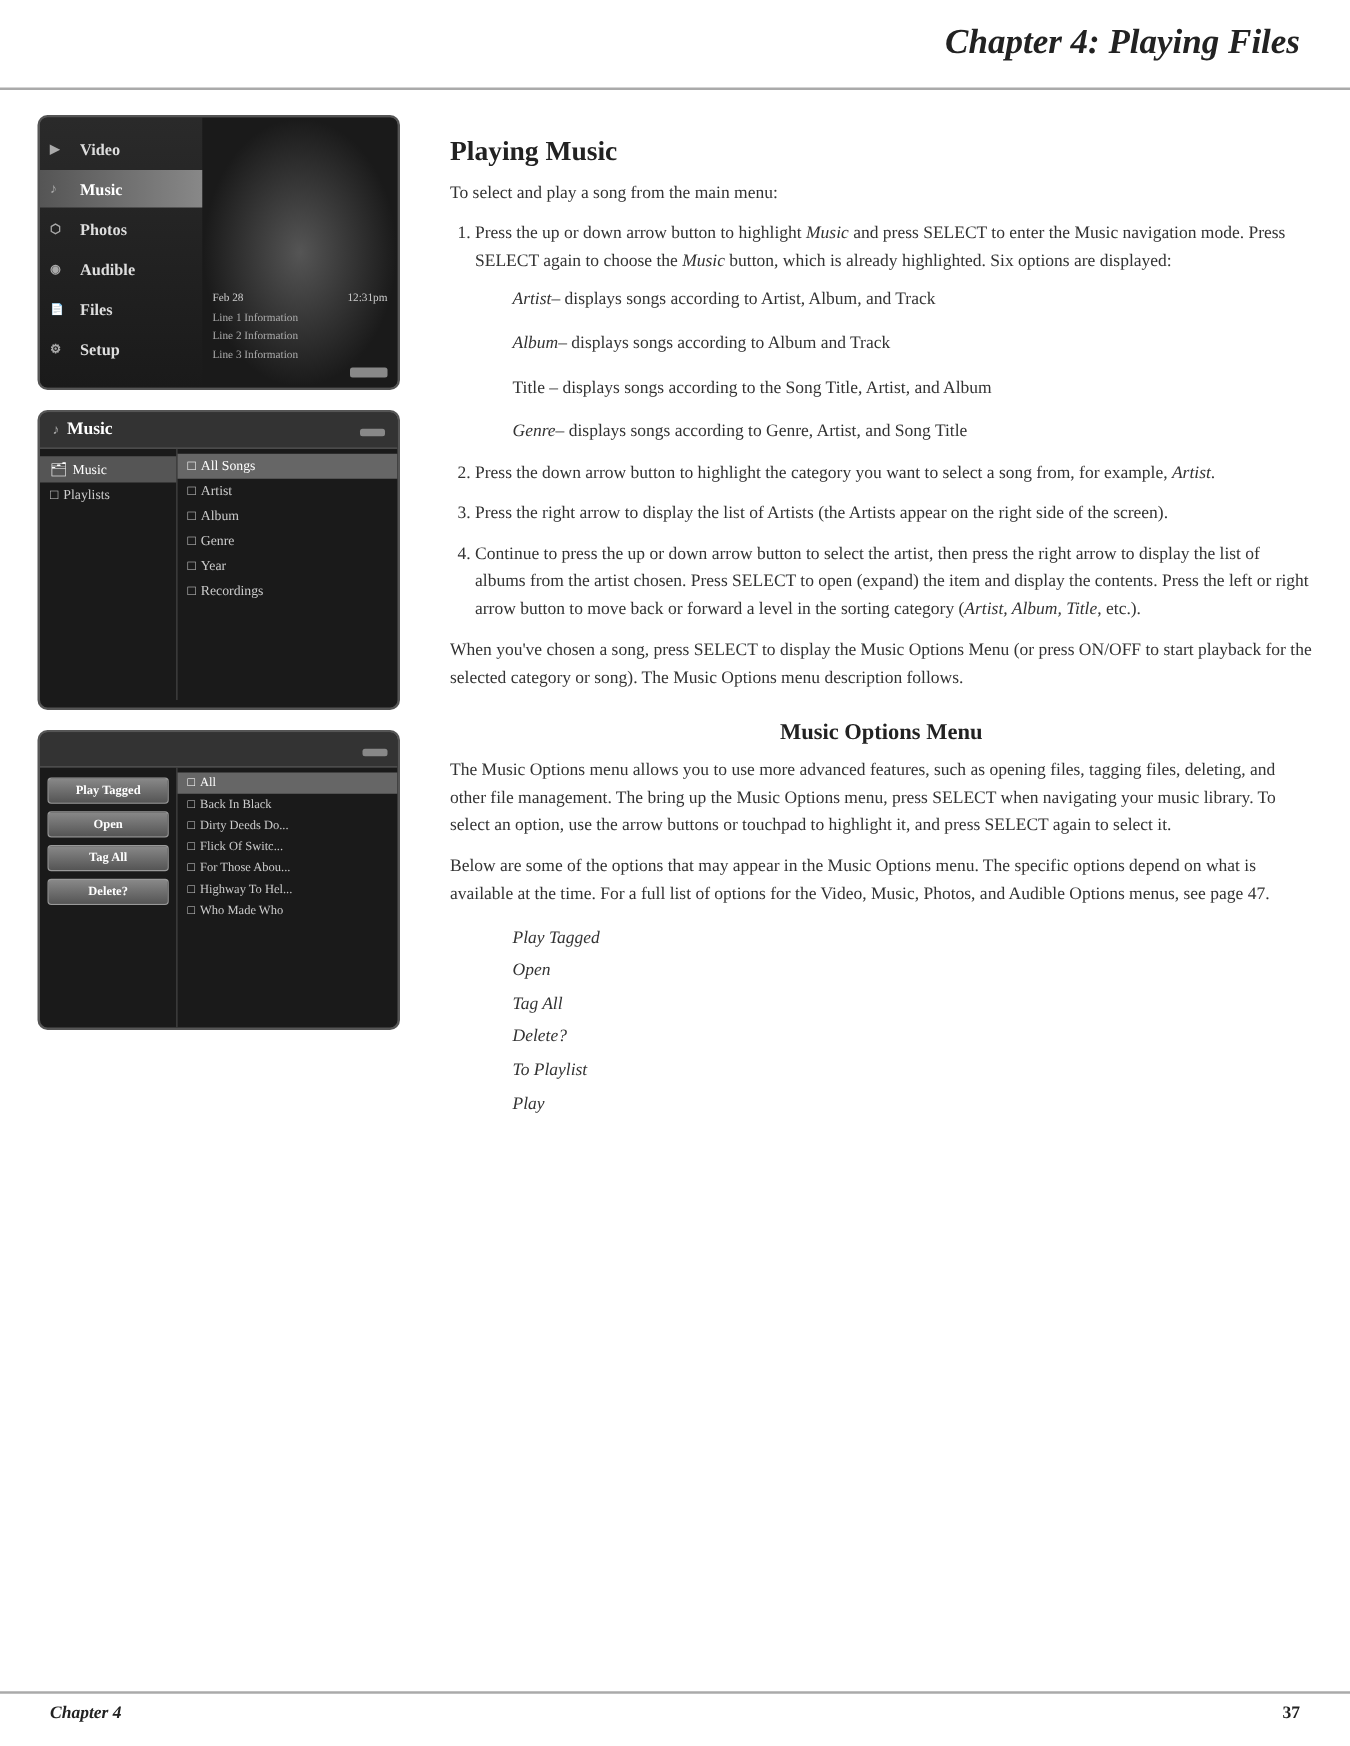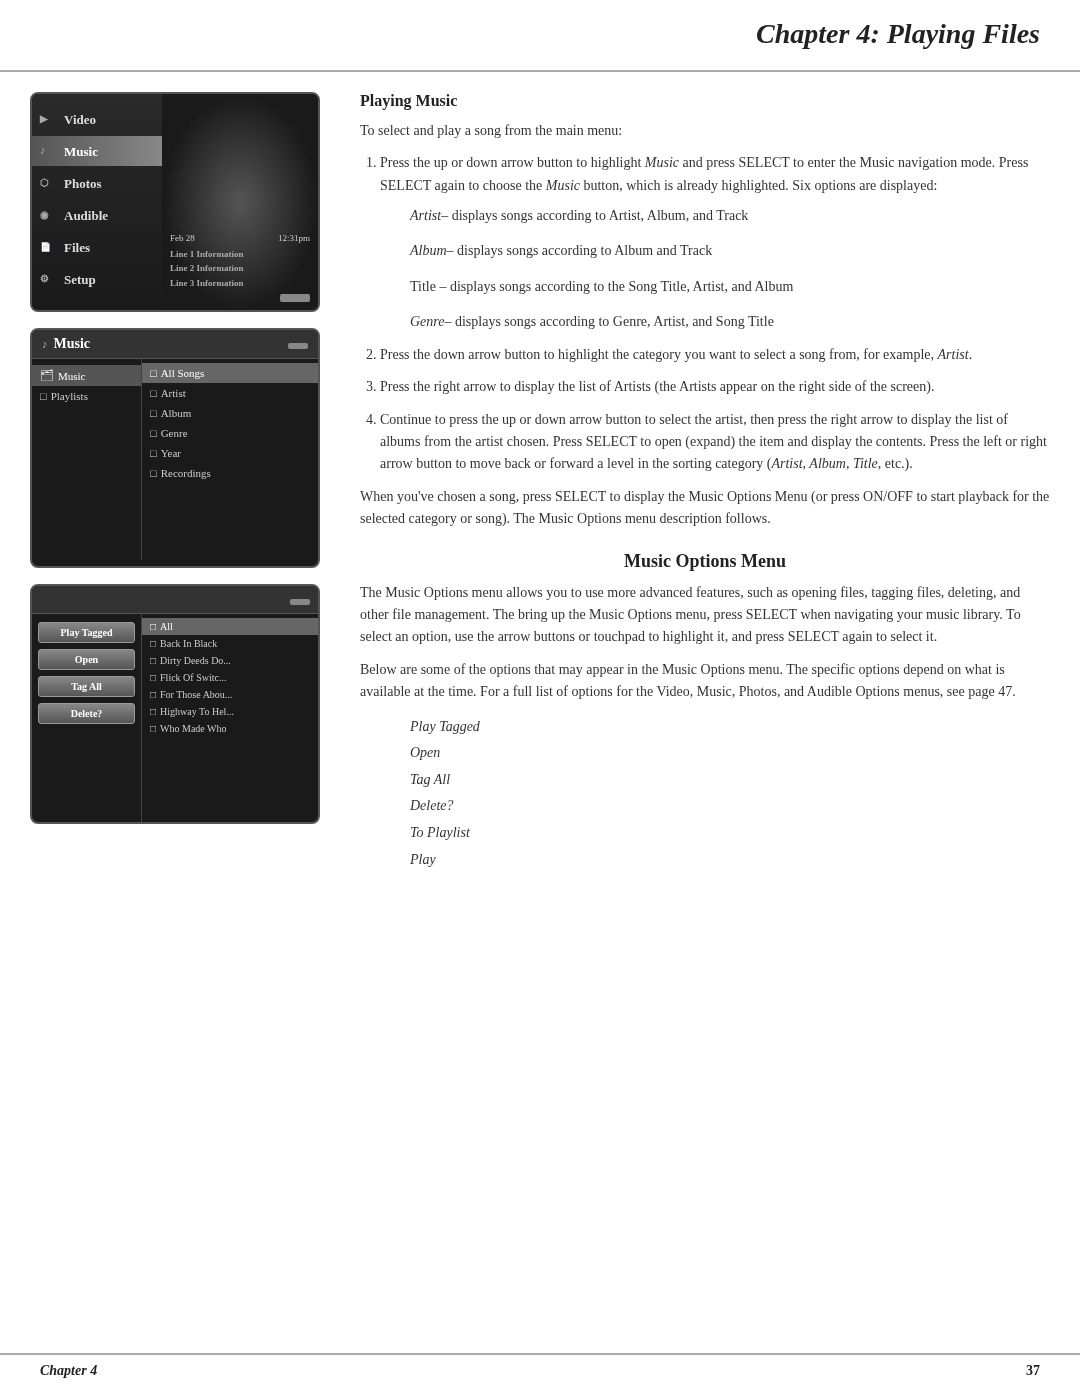--- a/index.html
+++ b/index.html
@@ -106,21 +106,20 @@
       color: #ccc;
       font-size: 9px;
       margin-bottom: 4px;
       display: flex;
       justify-content: space-between;
     }
     .info-line {
       color: #aaa;
       font-size: 9px;
       line-height: 1.6;
-      font-weight: bold;
     }
     .scroll-indicator {
       width: 30px;
       height: 8px;
       background: #888;
       border-radius: 2px;
       margin-top: 4px;
       margin-left: auto;
     }
 
@@ -231,25 +230,25 @@
       align-items: center;
       gap: 4px;
     }
     .options-right-item.highlighted {
       background: #666;
       color: #fff;
     }
 
     
     .section-title {
-      font-size: 16px;
+      font-size: 22px;
       font-weight: bold;
       color: #222;
       margin-bottom: 10px;
-      margin-top: 0;
+      margin-top: 16px;
     }
     .section-subtitle {
       font-size: 18px;
       font-weight: bold;
       color: #222;
       margin-top: 20px;
       margin-bottom: 10px;
       text-align: center;
     }
     .body-text {

